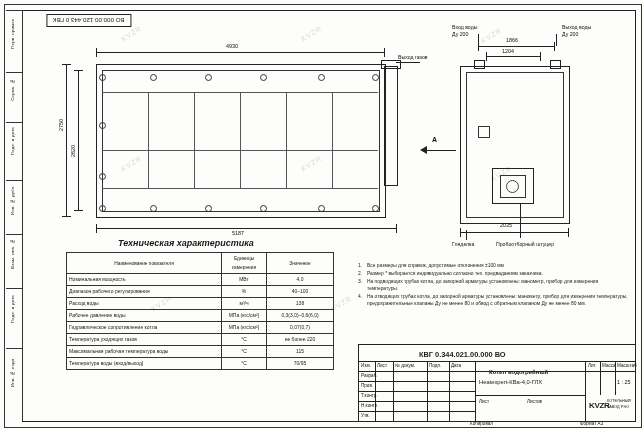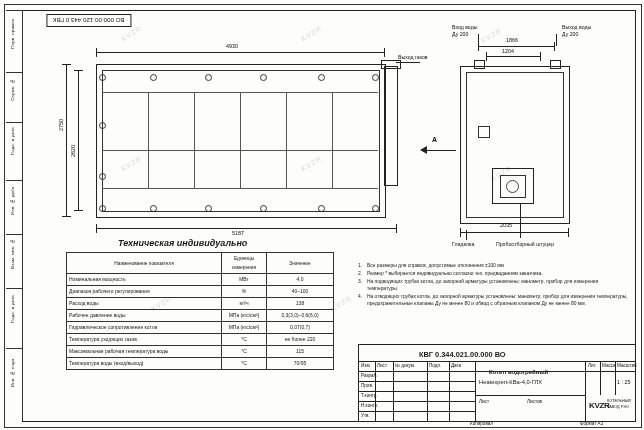--- a/index.html
+++ b/index.html
@@ -169,21 +169,21 @@
   <div class="ln" style="left:460px;top:232px;width:108px;height:.8px;"></div>
   <div class="ln" style="left:460px;top:228px;width:.8px;height:9px;"></div>
   <div class="ln" style="left:568px;top:228px;width:.8px;height:9px;"></div>
   <div class="dim" style="left:500px;top:222px;">2035</div>
 
   <div class="ln" style="left:466px;top:230px;width:.7px;height:10px;"></div>
   <div class="lbl" style="left:452px;top:241px;">Гляделка</div>
   <div class="ln" style="left:520px;top:204px;width:.7px;height:34px;"></div>
   <div class="lbl" style="left:496px;top:241px;">Пробоотборный штуцер</div>
 
-  <div class="spec-title">Техническая индивидуально</div>
+  <div class="spec-title">Техническая характеристика</div>
   <table class="spec">
     <tbody>
         <tr>
       <th class="n">Наименование показателя</th>
       <th class="u">Единицы измерения</th>
       <th class="v">Значение</th>
     </tr>
     <tr>
           <td class="n">Номинальная мощность</td>
           <td class="u">МВт</td>

